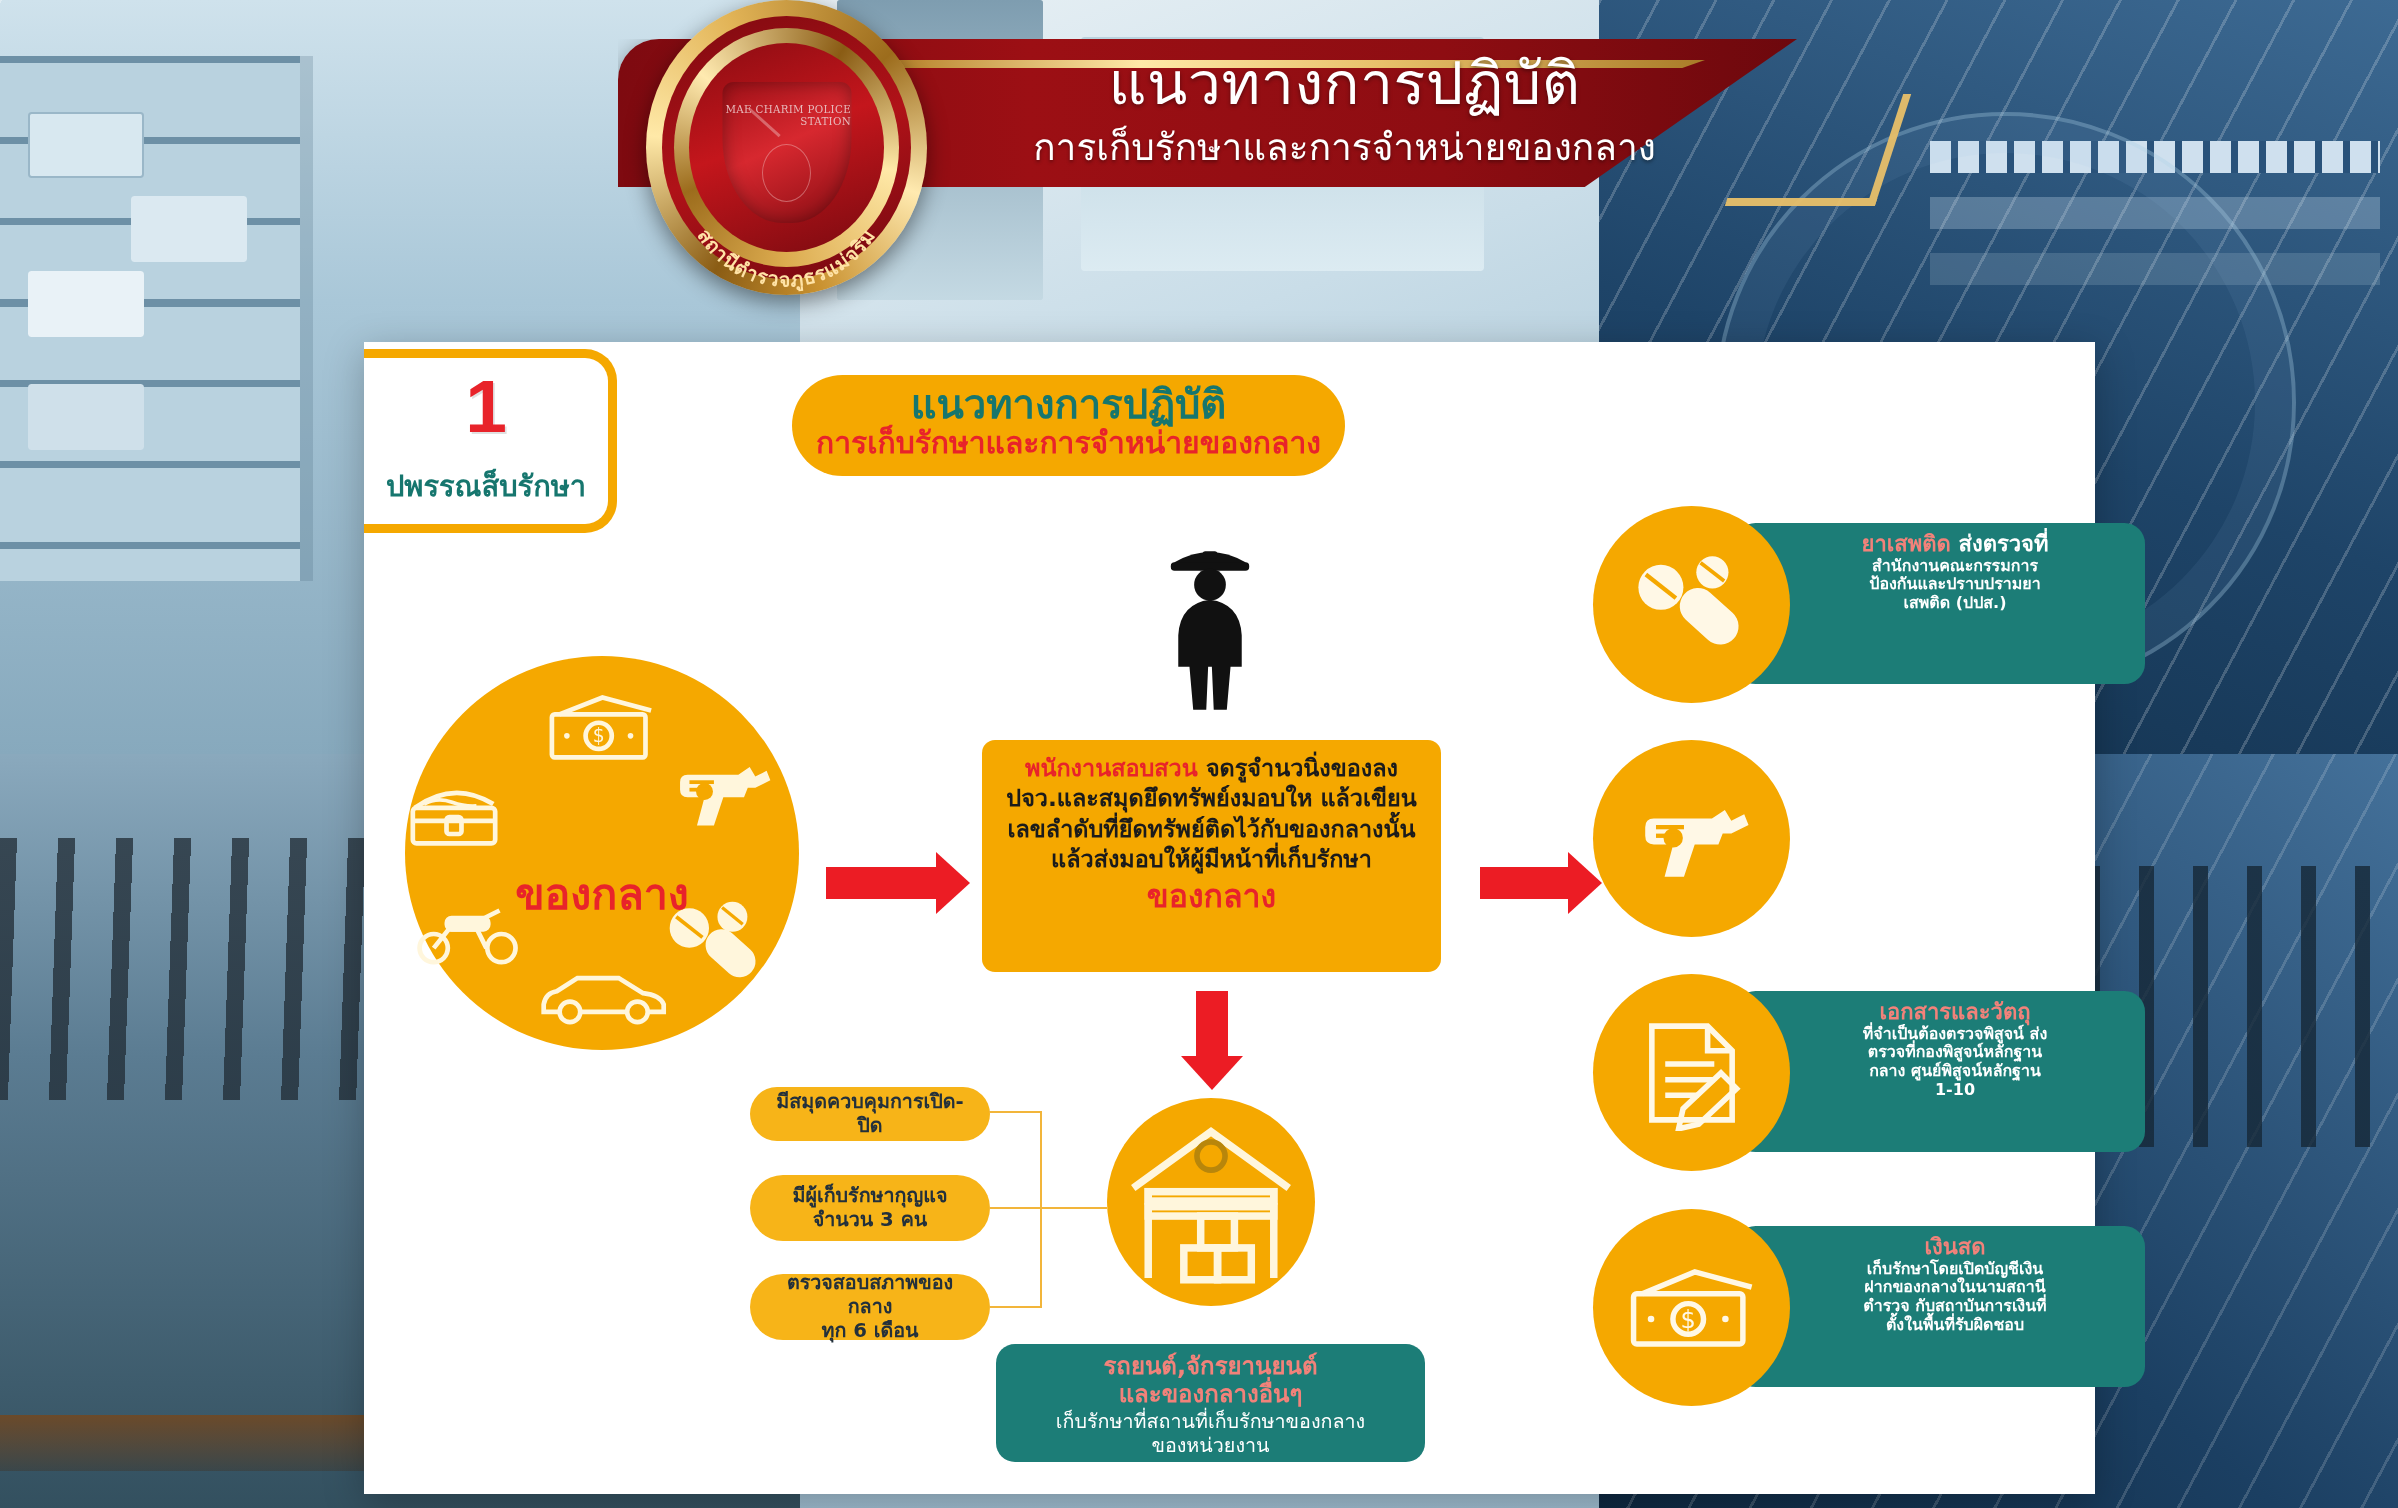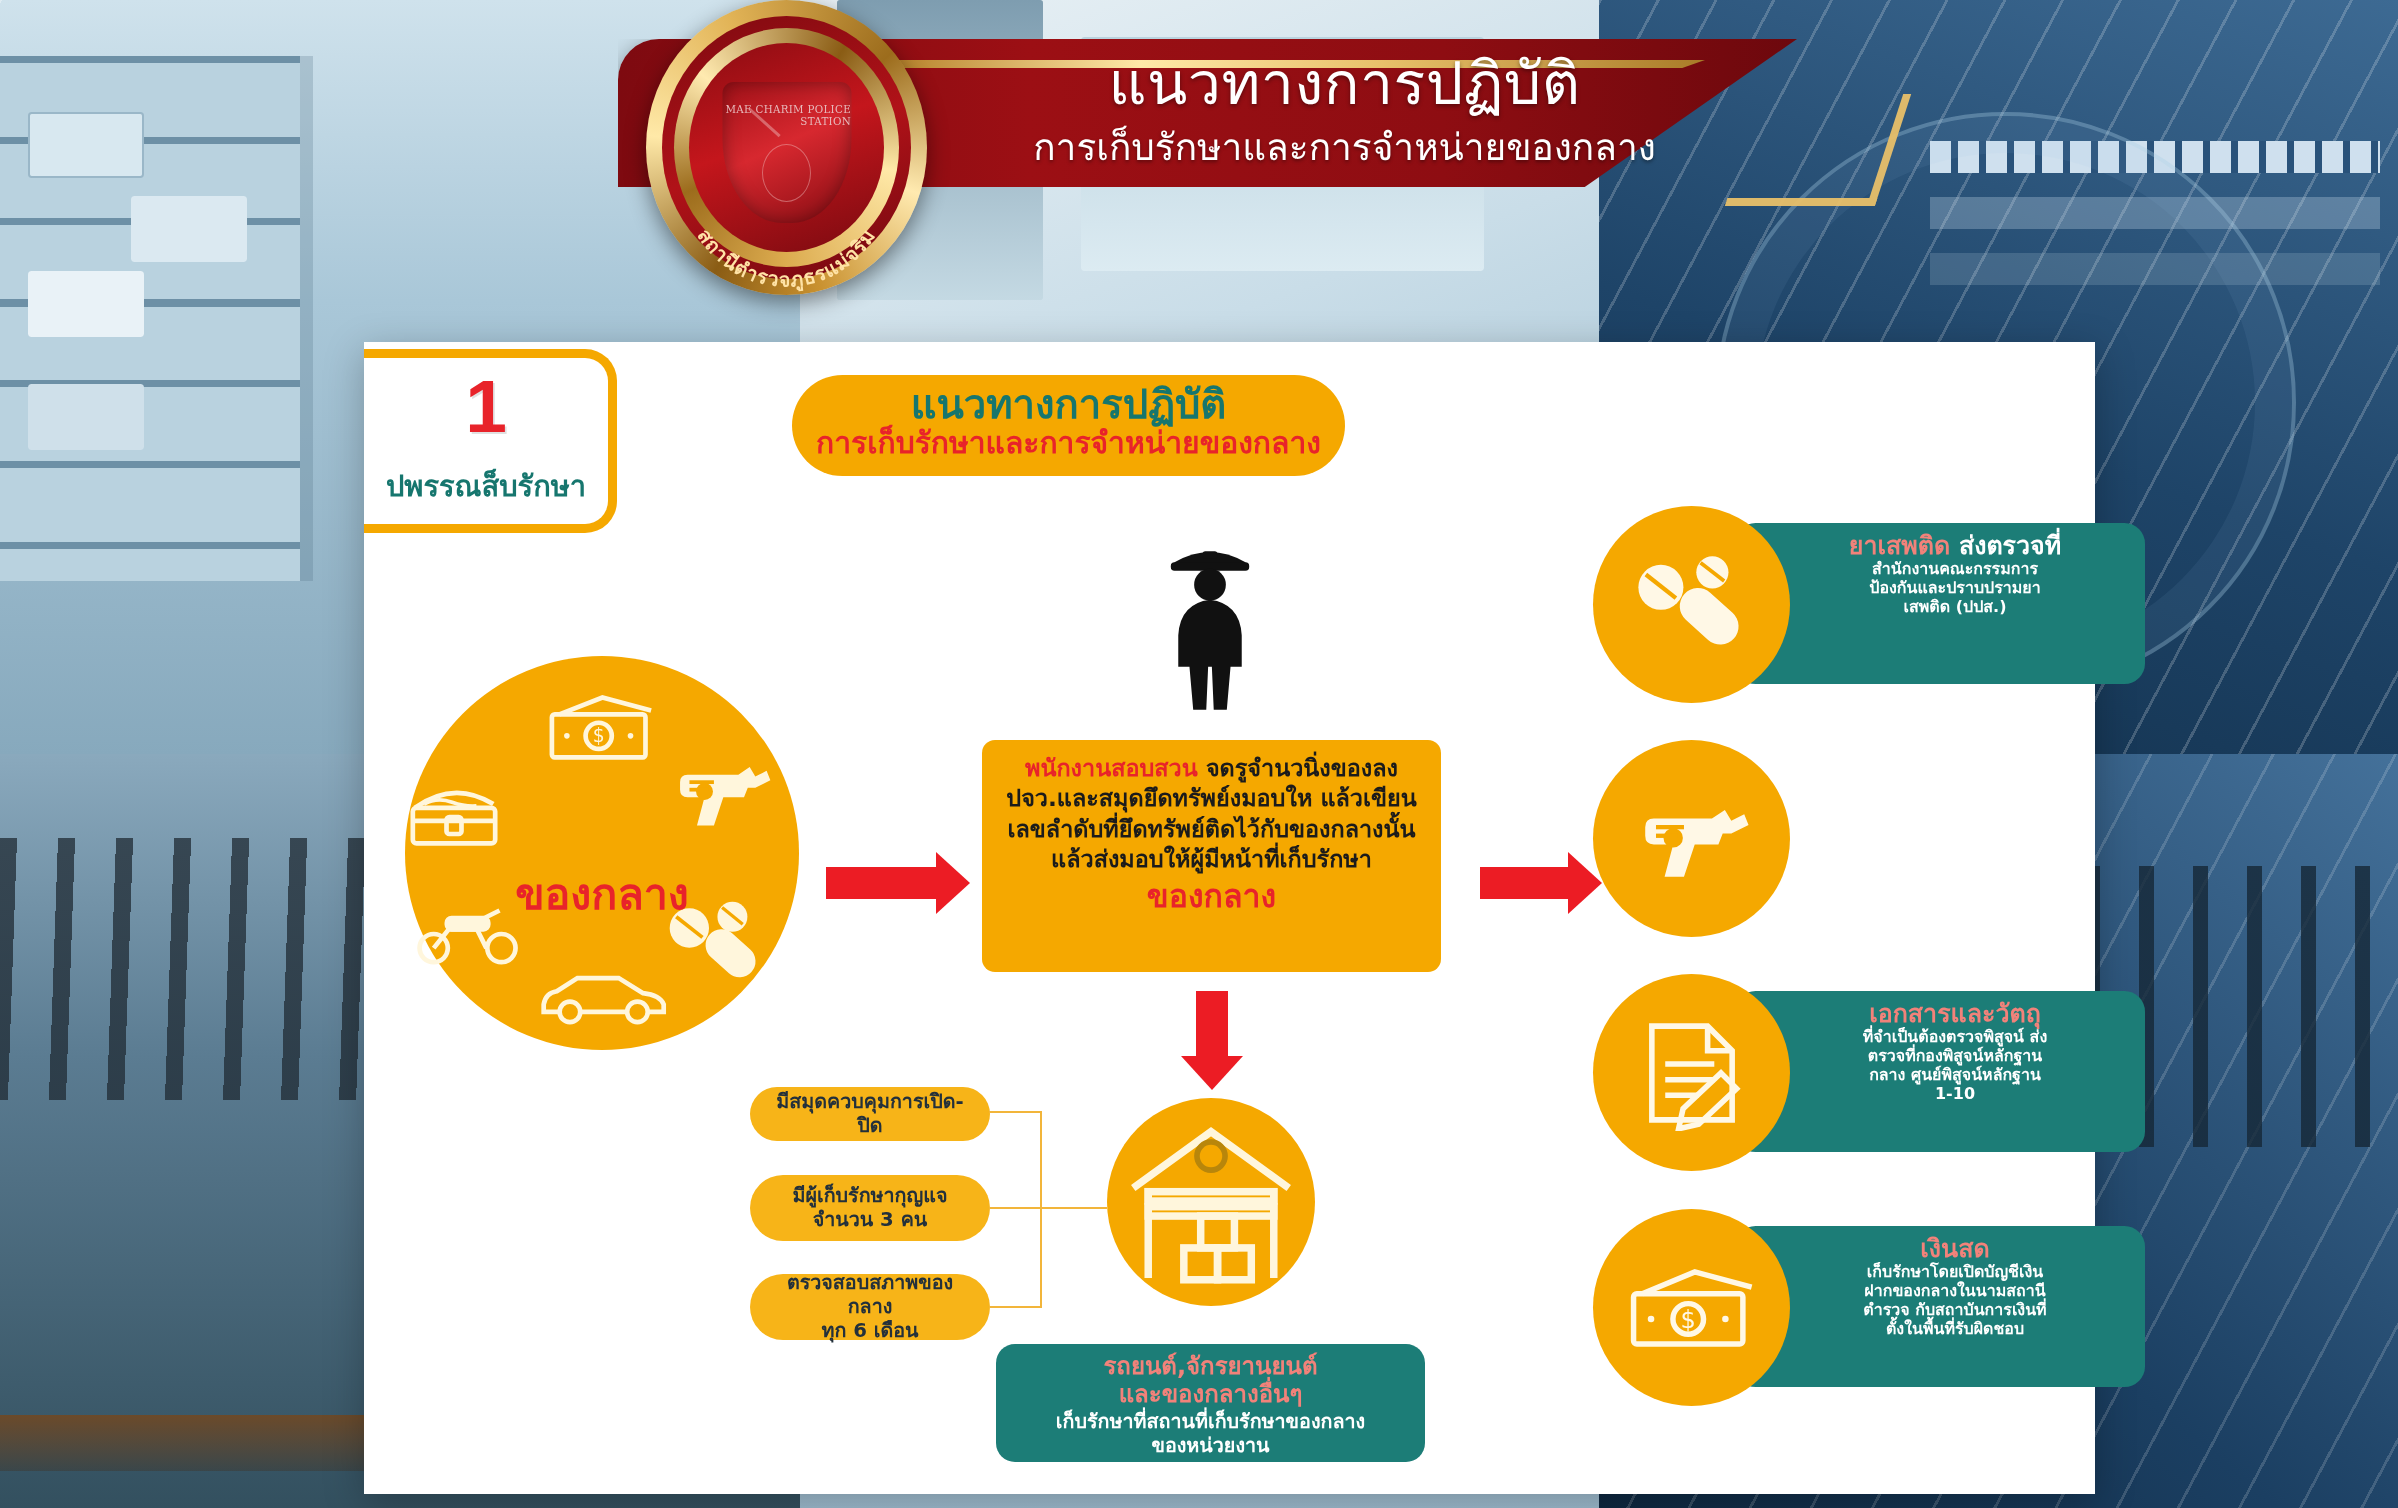--- a/index.html
+++ b/index.html
@@ -156,29 +156,29 @@
   
   .pill { position:absolute; background:#f7b418; border-radius:37px;
       display:flex; align-items:center; justify-content:center; text-align:center;
       font-size:19.7px; font-weight:700; color:#23303b; line-height:1.22; padding:5.6px 15px; }
   .connector { position:absolute; border:2.8px solid #f2b53a; }
 
   
   .teal-bottom { position:absolute; left:996px; top:1344px; width:429px; height:118px;
       background:#1c7d77; border-radius:19px; text-align:center; padding-top:9.4px; }
   .tb-title { font-size:24px; font-weight:800; color:#f2827a; line-height:1.15; }
-  .tb-sub   { font-size:19.7px; font-weight:700; color:#ffffff; line-height:1.2; margin-top:1.9px; }
+  .tb-sub   { font-size:19.7px; font-weight:400; color:#ffffff; line-height:1.2; margin-top:1.9px; }
 
   
   .cat-row { position:absolute; left:1593px; width:553px; height:197px; }
   .cat-teal { position:absolute; left:142px; top:17px; width:410px; height:161px;
       background:#1c7d77; border-radius:20.6px; padding:9.4px 13px 7.5px 43px; text-align:center; }
   .cat-circle { position:absolute; left:0; top:0; width:197px; height:197px;
       background:#f5a800; border-radius:50%; display:flex; align-items:center; justify-content:center; }
-  .cat-title { font-size:25px; font-weight:800; color:#f2827a; line-height:1.1; }
+  .cat-title { font-size:22px; font-weight:800; color:#f2827a; line-height:1.1; }
   .cat-desc  { font-size:16px; font-weight:700; color:#fff; line-height:1.18; }
   .cat-ico { color:#fff8e6; }
 </style>
 </head>
 <body>
 
 <div class="page">
 
   <div class="bg-grid">
     <div class="bg-cell bg-tl"></div>

